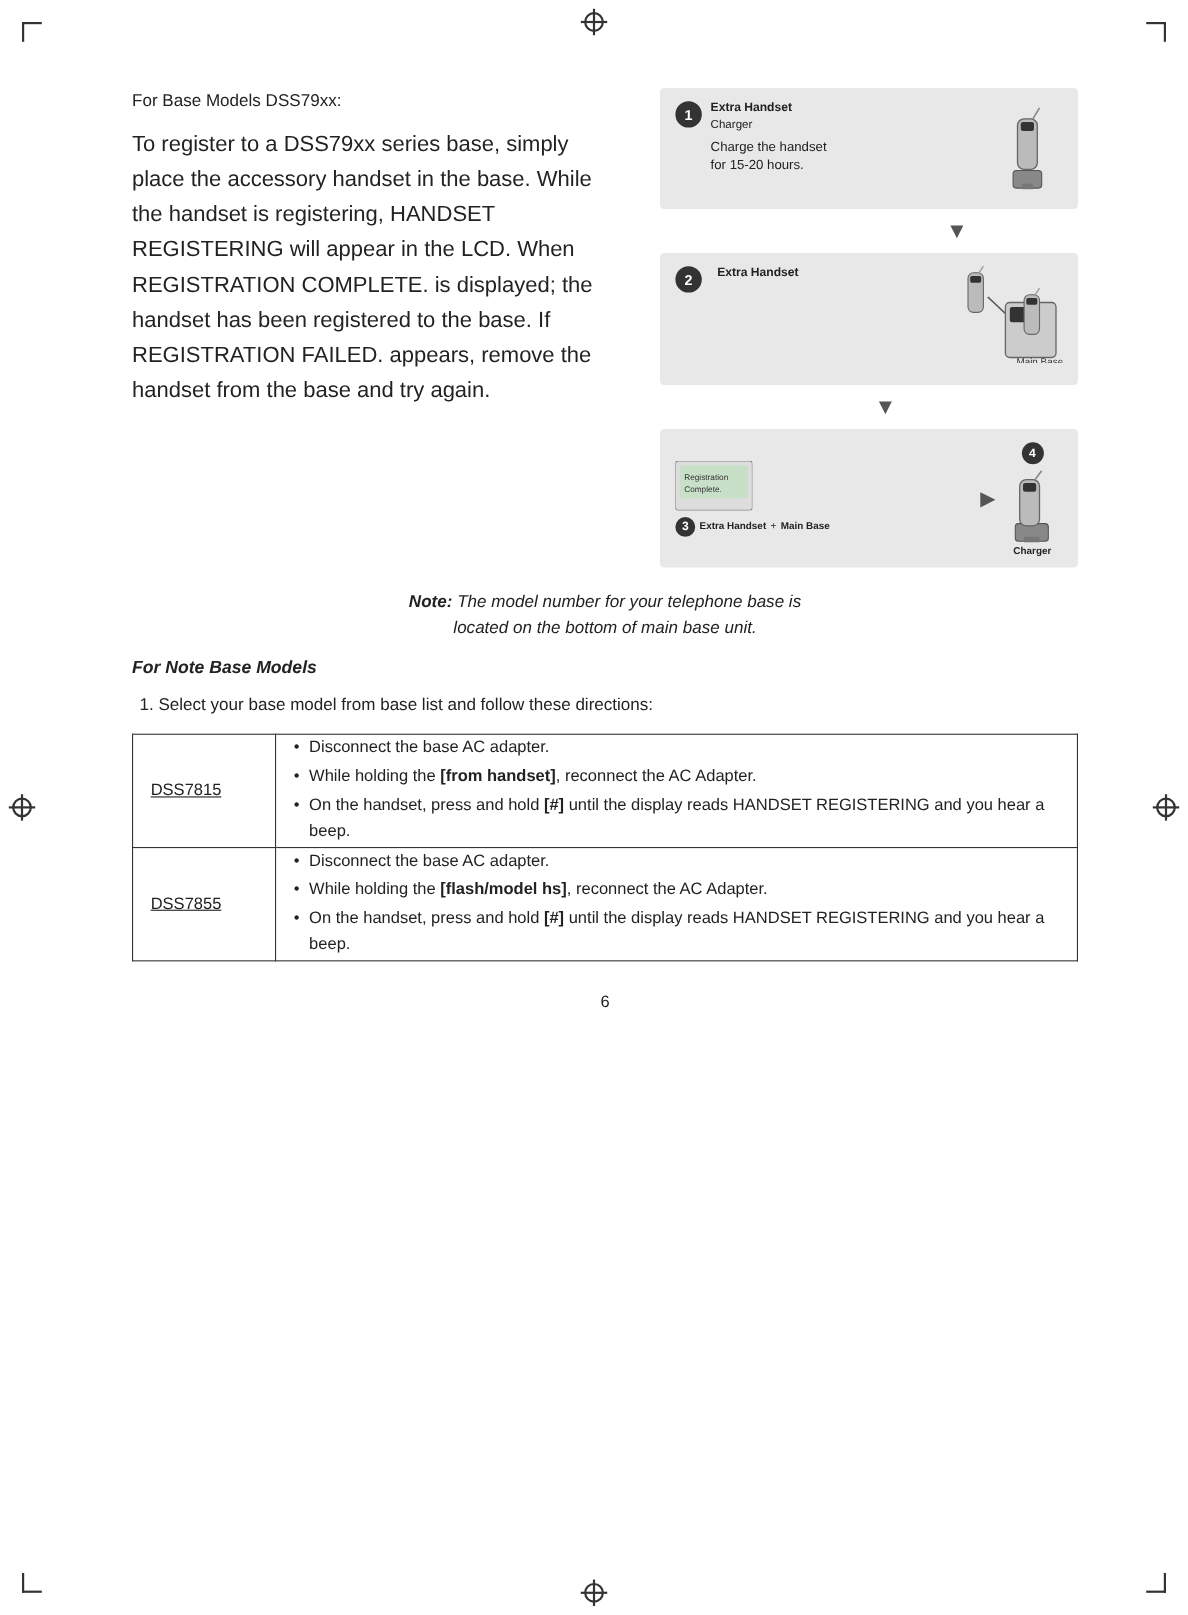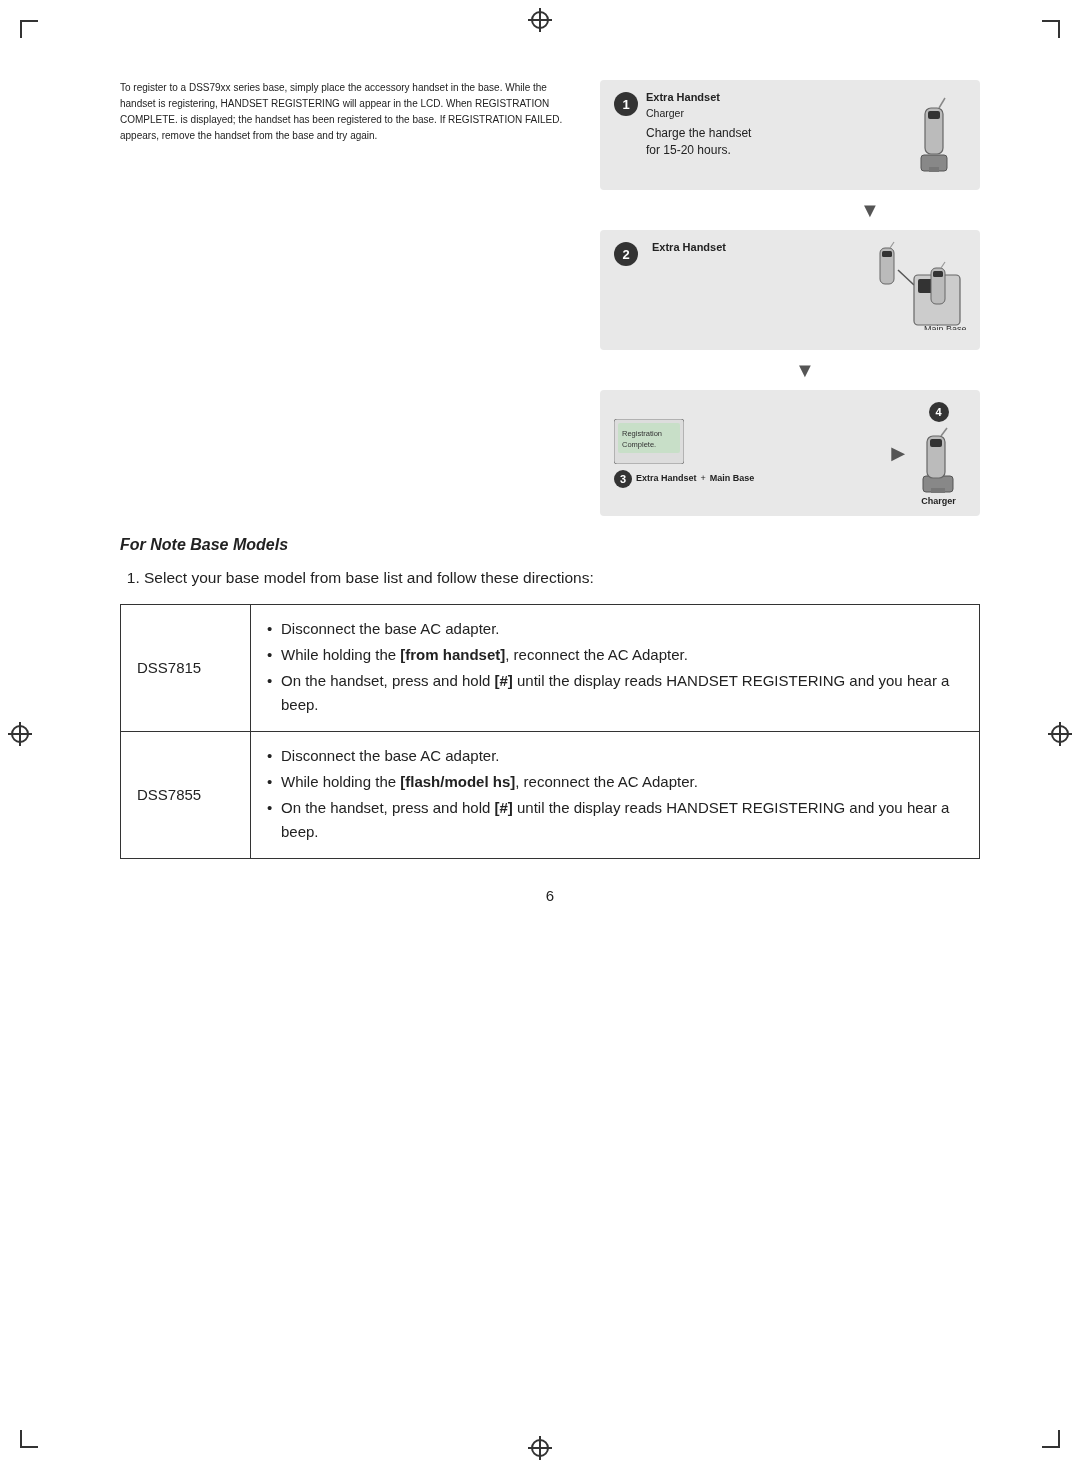--- a/index.html
+++ b/index.html
@@ -83,21 +83,21 @@
       line-height: 1.55;
     }
 
     .left-text .title {
       font-size: 15.5px;
       font-weight: normal;
       margin-bottom: 10px;
     }
 
     .left-text p {
-      font-size: 10px;
+      font-size: 20px;
       line-height: 1.6;
     }
 
     
     .right-diagram {
       width: 380px;
       flex-shrink: 0;
       display: flex;
       flex-direction: column;
       gap: 8px;
@@ -181,29 +181,30 @@
     
     .models-table {
       width: 100%;
       border-collapse: collapse;
       font-size: 15px;
       margin-top: 10px;
     }
 
     .models-table td {
       border: 1.5px solid #333;
-      padding: 12px 16px;
+      padding: 0 16px;
       vertical-align: top;
       line-height: 1.6;
     }
 
     .models-table td:first-child {
       width: 130px;
       font-size: 15px;
       vertical-align: middle;
+      text-decoration: underline;
     }
 
     .models-table ul {
       list-style: none;
       padding: 0;
     }
 
     .models-table ul li {
       padding-left: 14px;
       position: relative;
@@ -249,20 +250,21 @@
 
   <div class="crosshair ch-bottom">
     <div class="crosshair-circle"></div>
   </div>
 
   <div class="content">
 
     <div class="top-section">
 
       <div class="left-text">
+        <p class="title">For Base Models DSS79xx:</p>
         <p>To register to a DSS79xx series base, simply place the accessory handset in the base. While the handset is registering, HANDSET REGISTERING will appear in the LCD. When REGISTRATION COMPLETE. is displayed; the handset has been registered to the base. If REGISTRATION FAILED. appears, remove the handset from the base and try again.</p>
       </div>
 
       <div class="right-diagram">
 
         <div class="diagram-box" style="min-height:110px;">
           <div style="display:flex; gap:8px; width:100%;">
             <div>
               <div class="step-num">1</div>
             </div>
@@ -362,20 +364,26 @@
                 <line x1="30" y1="10" x2="36" y2="2" stroke="#888" stroke-width="1.5"></line>
               </svg>
               <span style="font-size:9px; font-weight:bold; text-align:center;">Charger</span>
             </div>
           </div>
         </div>
 
       </div>
     </div>
 
+    <div class="note-section">
+      <span>
+        <em><strong>Note:</strong> The model number for your telephone base is<br>
+        located on the bottom of main base unit.</em>
+      </span>
+    </div>
 
     <div>
       <p class="section-heading">For Note Base Models</p>
 
       <ol style="margin-left:24px; font-size:15.5px; line-height:1.55;">
         <li>
           <span>Select your base model from base list and follow these directions:</span>
         </li>
       </ol>
 

